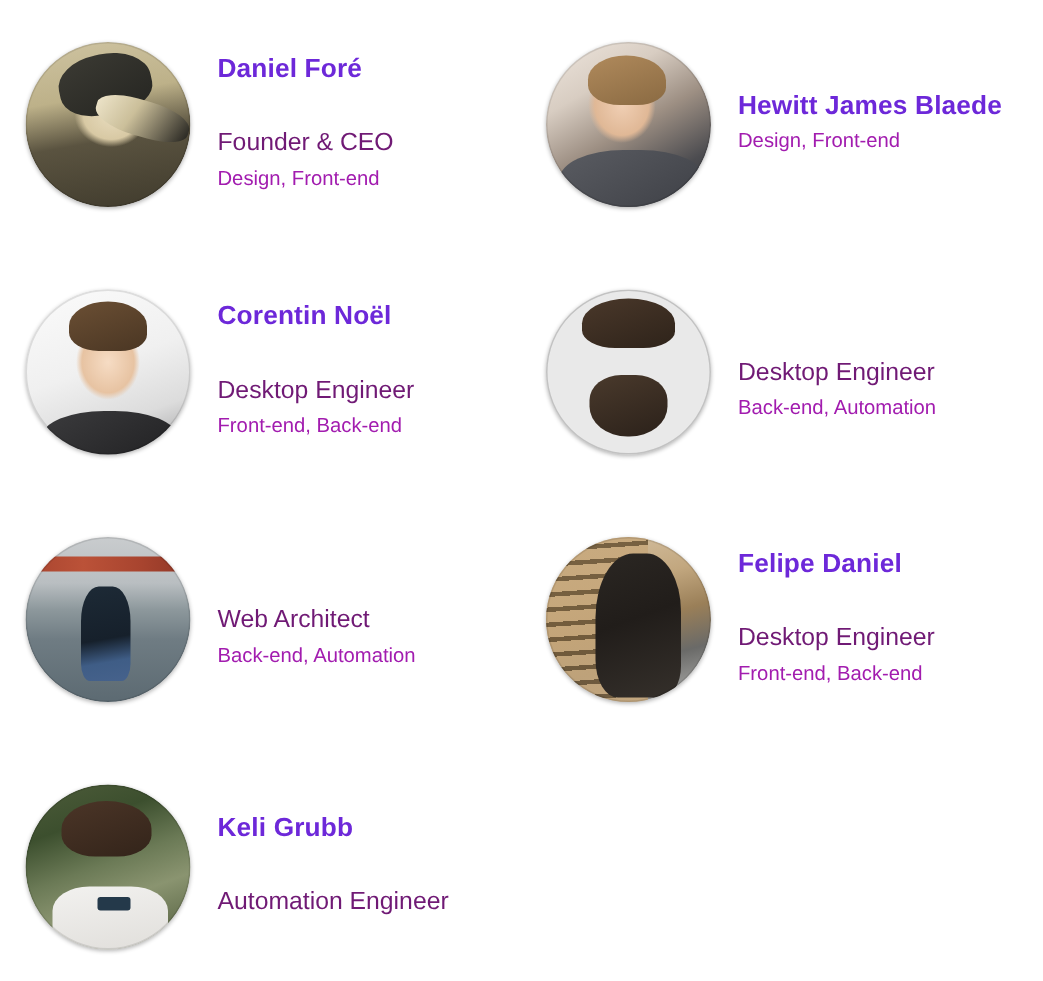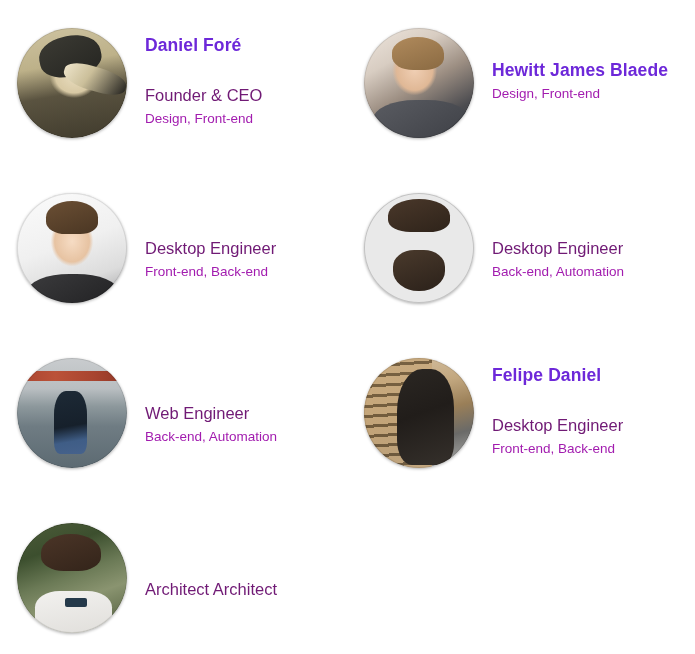--- a/index.html
+++ b/index.html
@@ -281,20 +281,21 @@
       <div class="member-tags">Design, Front-end</div>
     </div>
   </div>
 
   <div class="member-card">
     <div class="avatar">
       <div class="photo ph-corentin"></div>
       <div class="ring"></div>
     </div>
     <div class="member-info">
+      <div class="member-name">Corentin Noël</div>
       <div class="member-role">Desktop Engineer</div>
       <div class="member-tags">Front-end, Back-end</div>
     </div>
   </div>
 
   <div class="member-card">
     <div class="avatar">
       <div class="photo ph-david"></div>
       <div class="ring"></div>
     </div>
@@ -303,21 +304,21 @@
       <div class="member-tags">Back-end, Automation</div>
     </div>
   </div>
 
   <div class="member-card">
     <div class="avatar">
       <div class="photo ph-blake"></div>
       <div class="ring"></div>
     </div>
     <div class="member-info">
-      <div class="member-role">Web Engineer</div>
+      <div class="member-role">Web Architect</div>
       <div class="member-tags">Back-end, Automation</div>
     </div>
   </div>
 
   <div class="member-card">
     <div class="avatar">
       <div class="photo ph-felipe"></div>
       <div class="ring"></div>
     </div>
     <div class="member-info">
@@ -328,17 +329,18 @@
   </div>
 
   <div class="member-card">
     <div class="avatar">
       <div class="photo ph-keli">
         <div class="bowtie"></div>
       </div>
       <div class="ring"></div>
     </div>
     <div class="member-info">
-      <div class="member-role">Architect Architect</div>
+      <div class="member-name">Keli Grubb</div>
+      <div class="member-role">Automation Engineer</div>
     </div>
   </div>
 
 </div>
 
 </body></html>

